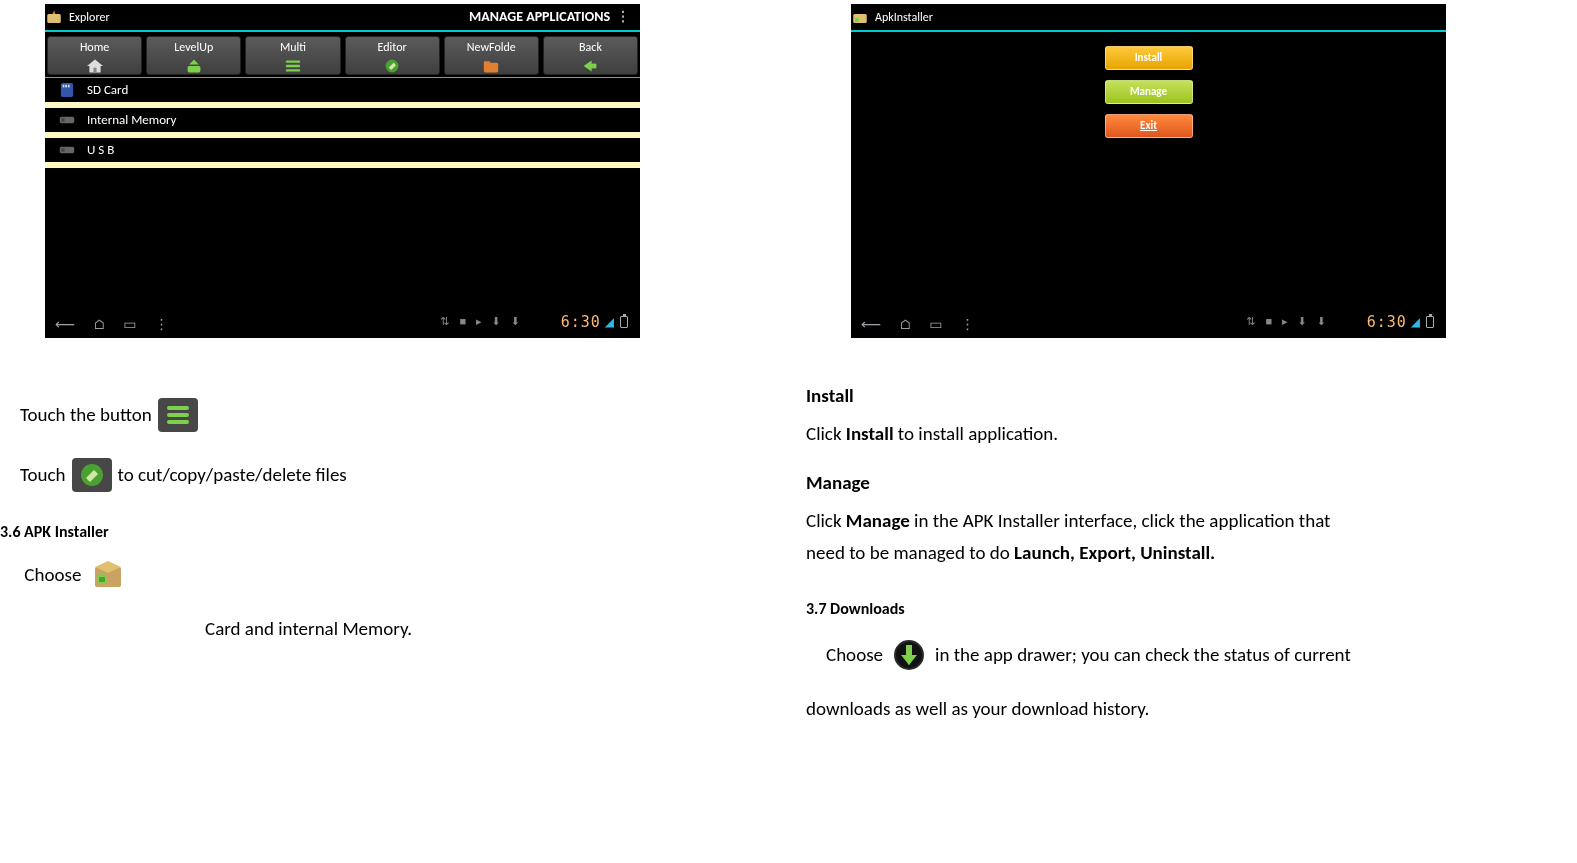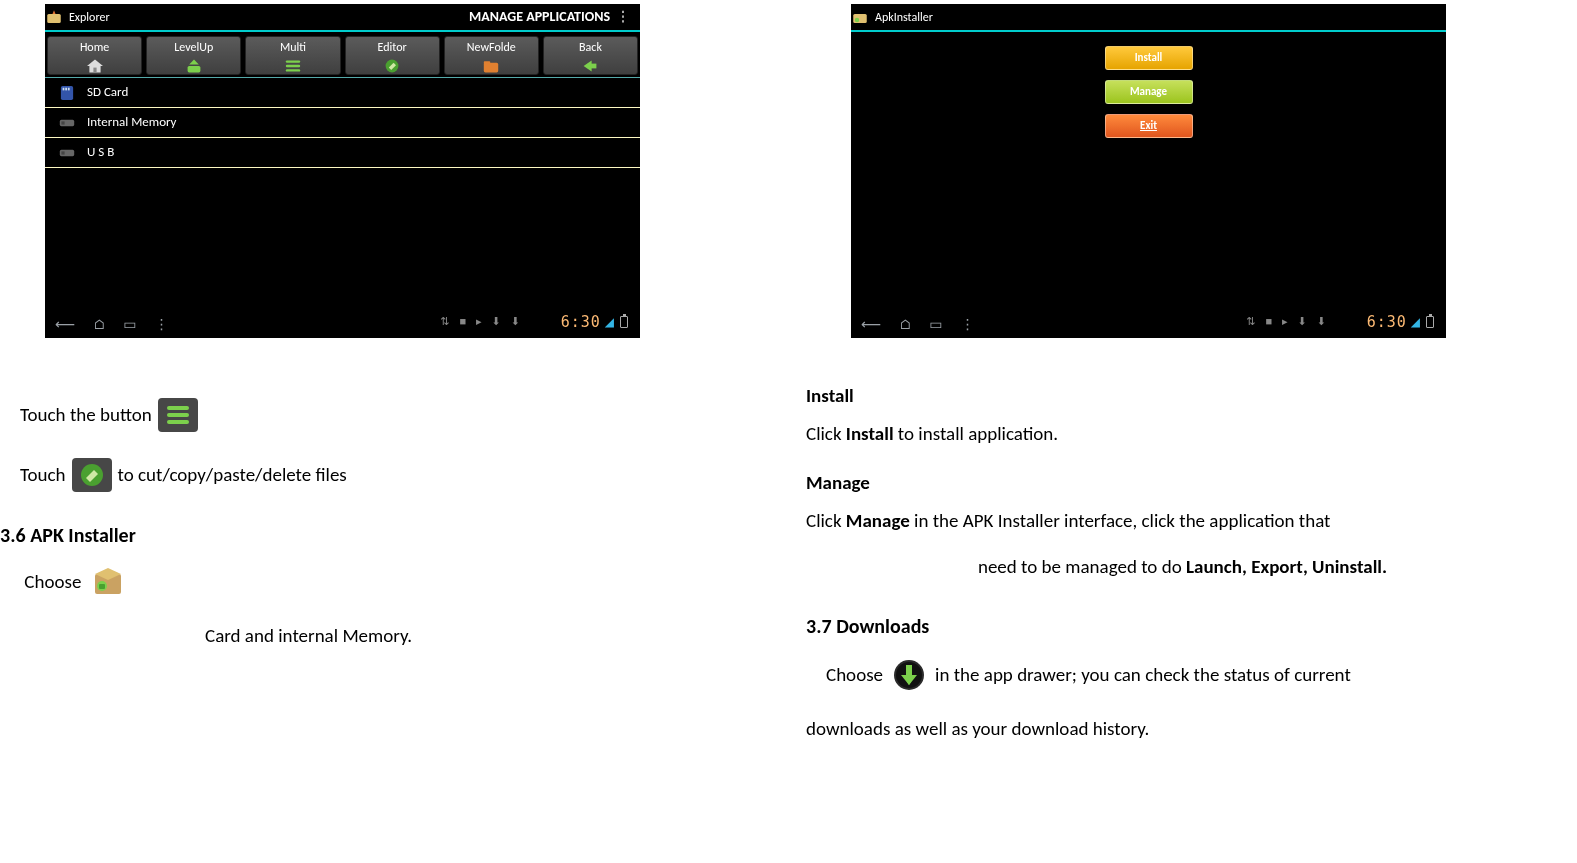--- a/index.html
+++ b/index.html
@@ -49,21 +49,21 @@
     border:1px solid #222; border-radius:3px;
     display:flex; flex-direction:column; align-items:center; justify-content:center;
     color:#fff; font-size:12px; gap:1px;
   }
   .tb-icon { width:20px; height:16px; display:flex; align-items:center; justify-content:center; }
 
   
   .ss-list { color:#fff; font-size:13px; }
   .ss-row {
     display:flex; align-items:center; height:30px; padding-left:12px;
-    border-bottom:1px solid #fef9c3;
+    border-bottom:6px solid #fef9c3;
   }
   .ss-row .row-icon { width:20px; margin-right:10px; display:flex; align-items:center; justify-content:center; }
 
   
   .ss-navbar {
     position:absolute; left:0; right:0; bottom:0; height:26px;
     background:#000; display:flex; align-items:center;
     padding:0 10px; gap:18px;
   }
   .nav-glyph { color:#9aa0a6; font-size:14px; }
@@ -82,21 +82,21 @@
     border:1px solid rgba(255,255,255,.4);
   }
   .apk-install { background:linear-gradient(#ffc93c,#e6a400); }
   .apk-manage  { background:linear-gradient(#c6e05b,#9cc41e); }
   .apk-exit    { background:linear-gradient(#ff8a3c,#e0561e);text-decoration:underline; }
 
   
   .para { margin-top: 32px; }
   .line { display:flex; align-items:center; flex-wrap:wrap;padding-left:20px; }
   .line .inline-icon { margin:0 6px; display:inline-flex; }
-  .heading { font-weight:bold; font-size:20px; margin-top:26px;}
+  .heading { font-weight:bold; font-size:16px; margin-top:26px;}
   .sub-heading { font-weight:bold; margin-top:16px;}
   .indent { margin-left: 205px; margin-top:20px;}
   .tight { margin-top: 6px;}
 
   
   svg { display:block; }
 </style>
 </head>
 <body>
 
@@ -309,21 +309,21 @@
 
   <div class="sub-heading" style="margin-top:42px;">Install</div>
   <div class="tight">
     <span>Click </span><b>Install</b><span> to install application.</span>
   </div>
 
   <div class="sub-heading">Manage</div>
   <div class="tight">
     <span>Click </span><b>Manage</b><span> in the APK Installer interface, click the application that</span>
   </div>
-  <div class="tight" style="margin-top:14px;text-align:center;">
+  <div class="tight" style="margin-top:0;">
     <span>need to be managed to do </span><b>Launch, Export, Uninstall.</b>
   </div>
 
   <div class="heading">3.7 Downloads</div>
 
   <div class="line" style="margin-top:14px;">
     <span>Choose</span>
     <span class="inline-icon">
       <svg width="40" height="36" viewBox="0 0 40 36">
           <circle cx="20" cy="18" r="15" fill="#2b2b2b"></circle>

